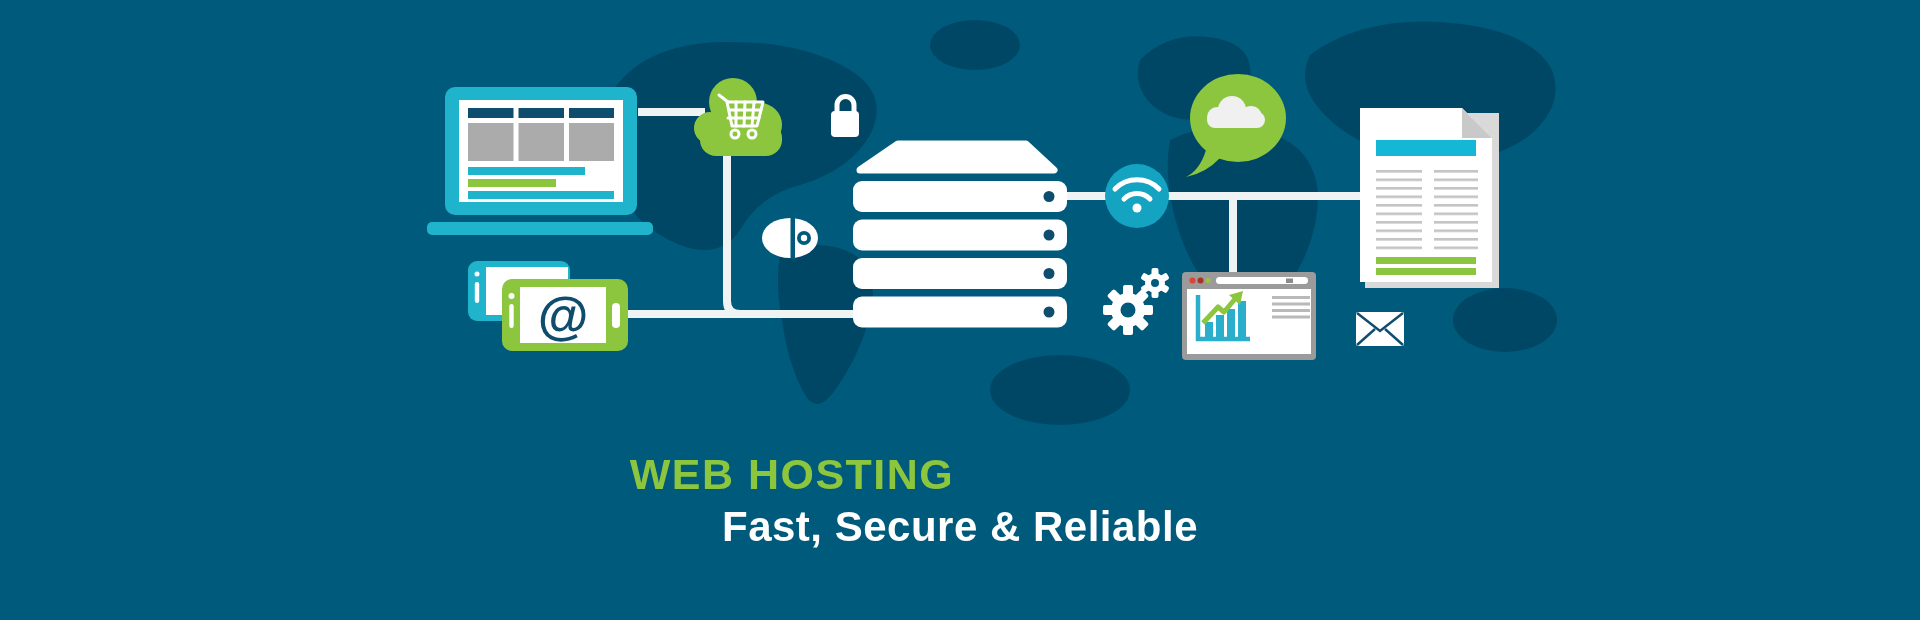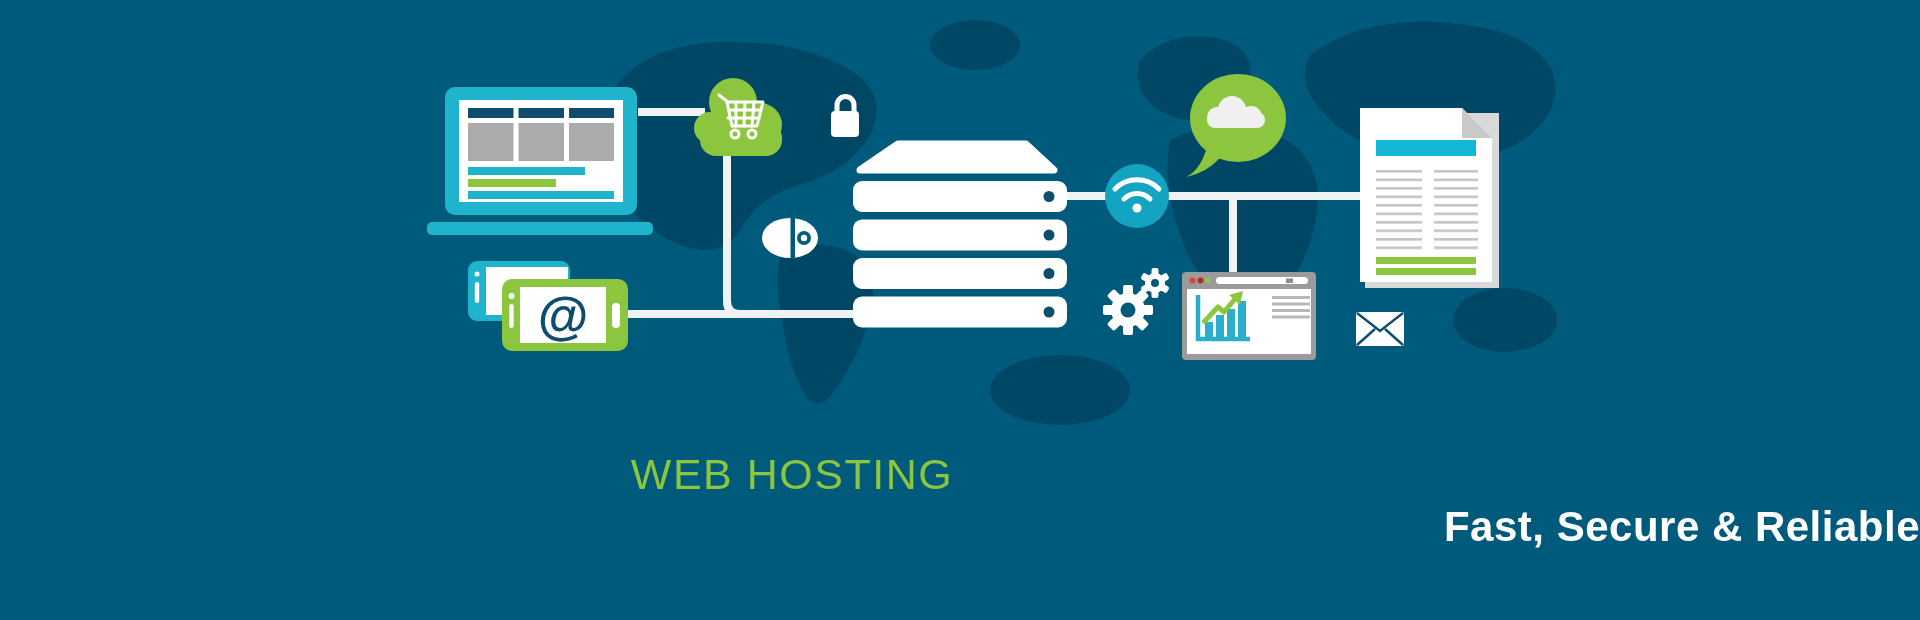--- a/index.html
+++ b/index.html
@@ -7,22 +7,22 @@
     --c-teal:#1FB3CC; --c-teal_dark:#15A3C2; --c-doc_header:#15B7D6;
     --c-green:#8CC63F; --c-navy:#0E4D6D; --c-gray:#ABABAB; --c-gray_light:#C9C9C9;
     --c-browser_frame:#9B9B9B; --c-dot_red:#DC4437; --c-dot_dark_red:#A93226; --c-dot_green:#9FC43C;
     --c-title:#8CC63F; --c-subtitle:#FFFFFF;
   }
   html,body{margin:0;padding:0;background:var(--c-background);}
   .stage{position:relative;width:1920px;height:620px;background:var(--c-background);
          overflow:hidden;font-family:"Liberation Sans",sans-serif;}
   .stage svg{position:absolute;left:0;top:0;}
   .banner-title{position:absolute;left:0;top:449px;width:1584px;text-align:center;
-    font-size:43px;font-weight:400;letter-spacing:1.5px;color:var(--c-title);line-height:1.2;}
-  .banner-subtitle{position:absolute;left:0;top:501px;width:1920px;text-align:right;
+    font-size:43px;font-weight:700;letter-spacing:1.5px;color:var(--c-title);line-height:1.2;}
+  .banner-subtitle{position:absolute;left:0;top:501px;width:1920px;text-align:center;
     font-size:42px;font-weight:700;letter-spacing:0.5px;color:var(--c-subtitle);line-height:1.25;}
   .map{fill:var(--c-map);opacity:0.5;}
   .line{stroke:var(--c-line);stroke-width:8;fill:none;}
   .teal{fill:var(--c-teal);} .tealdk{fill:var(--c-teal_dark);} .green{fill:var(--c-green);}
   .navy{fill:var(--c-navy);} .white{fill:#FFFFFF;} .gray{fill:var(--c-gray);}
   .bg{fill:var(--c-background);}
   .cartstroke{stroke:#FFFFFF;stroke-width:3;fill:none;stroke-linecap:round;stroke-linejoin:round;}
   .wifistroke{stroke:#FFFFFF;stroke-width:5;fill:none;stroke-linecap:round;}
   .flap{stroke:var(--c-navy);stroke-width:2.5;fill:none;stroke-linejoin:miter;}
   .axis{stroke:#2AAECB;stroke-width:4.5;fill:none;}

